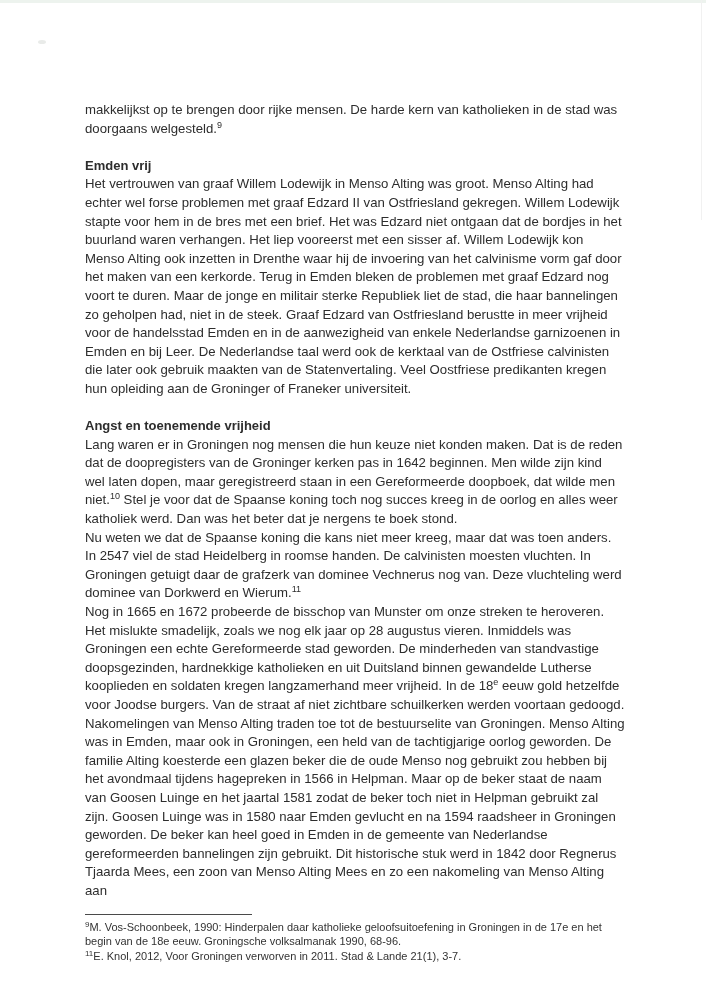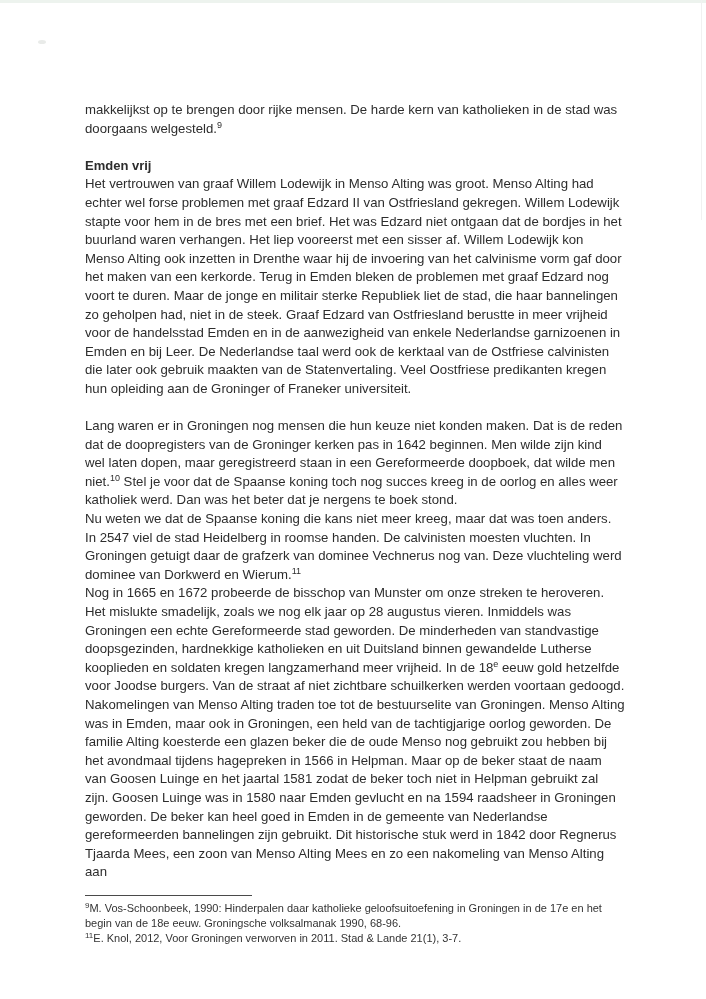--- a/index.html
+++ b/index.html
@@ -94,20 +94,21 @@
   <div class="scan-edge-right"></div>
   <div class="scan-smudge"></div>
 
   <div class="content body-text">
 
     <p class="para-gap"><span>makkelijkst op te brengen door rijke mensen. De harde kern van katholieken in de stad was doorgaans welgesteld.</span><sup class="fn-marker">9</sup></p>
 
     <h2 class="section-heading">Emden vrij</h2>
     <p class="para-gap">Het vertrouwen van graaf Willem Lodewijk in Menso Alting was groot. Menso Alting had echter wel forse problemen met graaf Edzard II van Ostfriesland gekregen. Willem Lodewijk stapte voor hem in de bres met een brief. Het was Edzard niet ontgaan dat de bordjes in het buurland waren verhangen. Het liep vooreerst met een sisser af. Willem Lodewijk kon Menso Alting ook inzetten in Drenthe waar hij de invoering van het calvinisme vorm gaf door het maken van een kerkorde. Terug in Emden bleken de problemen met graaf Edzard nog voort te duren. Maar de jonge en militair sterke Republiek liet de stad, die haar bannelingen zo geholpen had, niet in de steek. Graaf Edzard van Ostfriesland berustte in meer vrijheid voor de handelsstad Emden en in de aanwezigheid van enkele Nederlandse garnizoenen in Emden en bij Leer. De Nederlandse taal werd ook de kerktaal van de Ostfriese calvinisten die later ook gebruik maakten van de Statenvertaling. Veel Oostfriese predikanten kregen hun opleiding aan de Groninger of Franeker universiteit.</p>
 
+    <h2 class="section-heading">Angst en toenemende vrijheid</h2>
     <p><span>Lang waren er in Groningen nog mensen die hun keuze niet konden maken. Dat is de reden dat de doopregisters van de Groninger kerken pas in 1642 beginnen. Men wilde zijn kind wel laten dopen, maar geregistreerd staan in een Gereformeerde doopboek, dat wilde men niet.</span><sup class="fn-marker">10</sup><span> Stel je voor dat de Spaanse koning toch nog succes kreeg in de oorlog en alles weer katholiek werd. Dan was het beter dat je nergens te boek stond.</span></p>
     <p><span>Nu weten we dat de Spaanse koning die kans niet meer kreeg, maar dat was toen anders. In 2547 viel de stad Heidelberg in roomse handen. De calvinisten moesten vluchten. In Groningen getuigt daar de grafzerk van dominee Vechnerus nog van. Deze vluchteling werd dominee van Dorkwerd en Wierum.</span><sup class="fn-marker">11</sup></p>
     <p><span>Nog in 1665 en 1672 probeerde de bisschop van Munster om onze streken te heroveren. Het mislukte smadelijk, zoals we nog elk jaar op 28 augustus vieren. Inmiddels was Groningen een echte Gereformeerde stad geworden. De minderheden van standvastige doopsgezinden, hardnekkige katholieken en uit Duitsland binnen gewandelde Lutherse kooplieden en soldaten kregen langzamerhand meer vrijheid. In de 18</span><sup class="fn-marker">e</sup><span> eeuw gold hetzelfde voor Joodse burgers. Van de straat af niet zichtbare schuilkerken werden voortaan gedoogd. Nakomelingen van Menso Alting traden toe tot de bestuurselite van Groningen. Menso Alting was in Emden, maar ook in Groningen, een held van de tachtigjarige oorlog geworden. De familie Alting koesterde een glazen beker die de oude Menso nog gebruikt zou hebben bij het avondmaal tijdens hagepreken in 1566 in Helpman. Maar op de beker staat de naam van Goosen Luinge en het jaartal 1581 zodat de beker toch niet in Helpman gebruikt zal zijn. Goosen Luinge was in 1580 naar Emden gevlucht en na 1594 raadsheer in Groningen geworden. De beker kan heel goed in Emden in de gemeente van Nederlandse gereformeerden bannelingen zijn gebruikt. Dit historische stuk werd in 1842 door Regnerus Tjaarda Mees, een zoon van Menso Alting Mees en zo een nakomeling van Menso Alting aan</span></p>
 
     <hr class="footnote-divider">
 
     <div class="footnotes">
       <p><sup class="fn-marker">9</sup><span>M. Vos-Schoonbeek, 1990: Hinderpalen daar katholieke geloofsuitoefening in Groningen in de 17e en het begin van de 18e eeuw. </span><span class="it">Groningsche volksalmanak 1990</span><span>, 68-96.</span></p>
       <p><sup class="fn-marker">11</sup><span>E. Knol, 2012, Voor Groningen verworven in 2011. </span><span class="it">Stad &amp; Lande</span><span> 21(1), 3-7.</span></p>
     </div>

